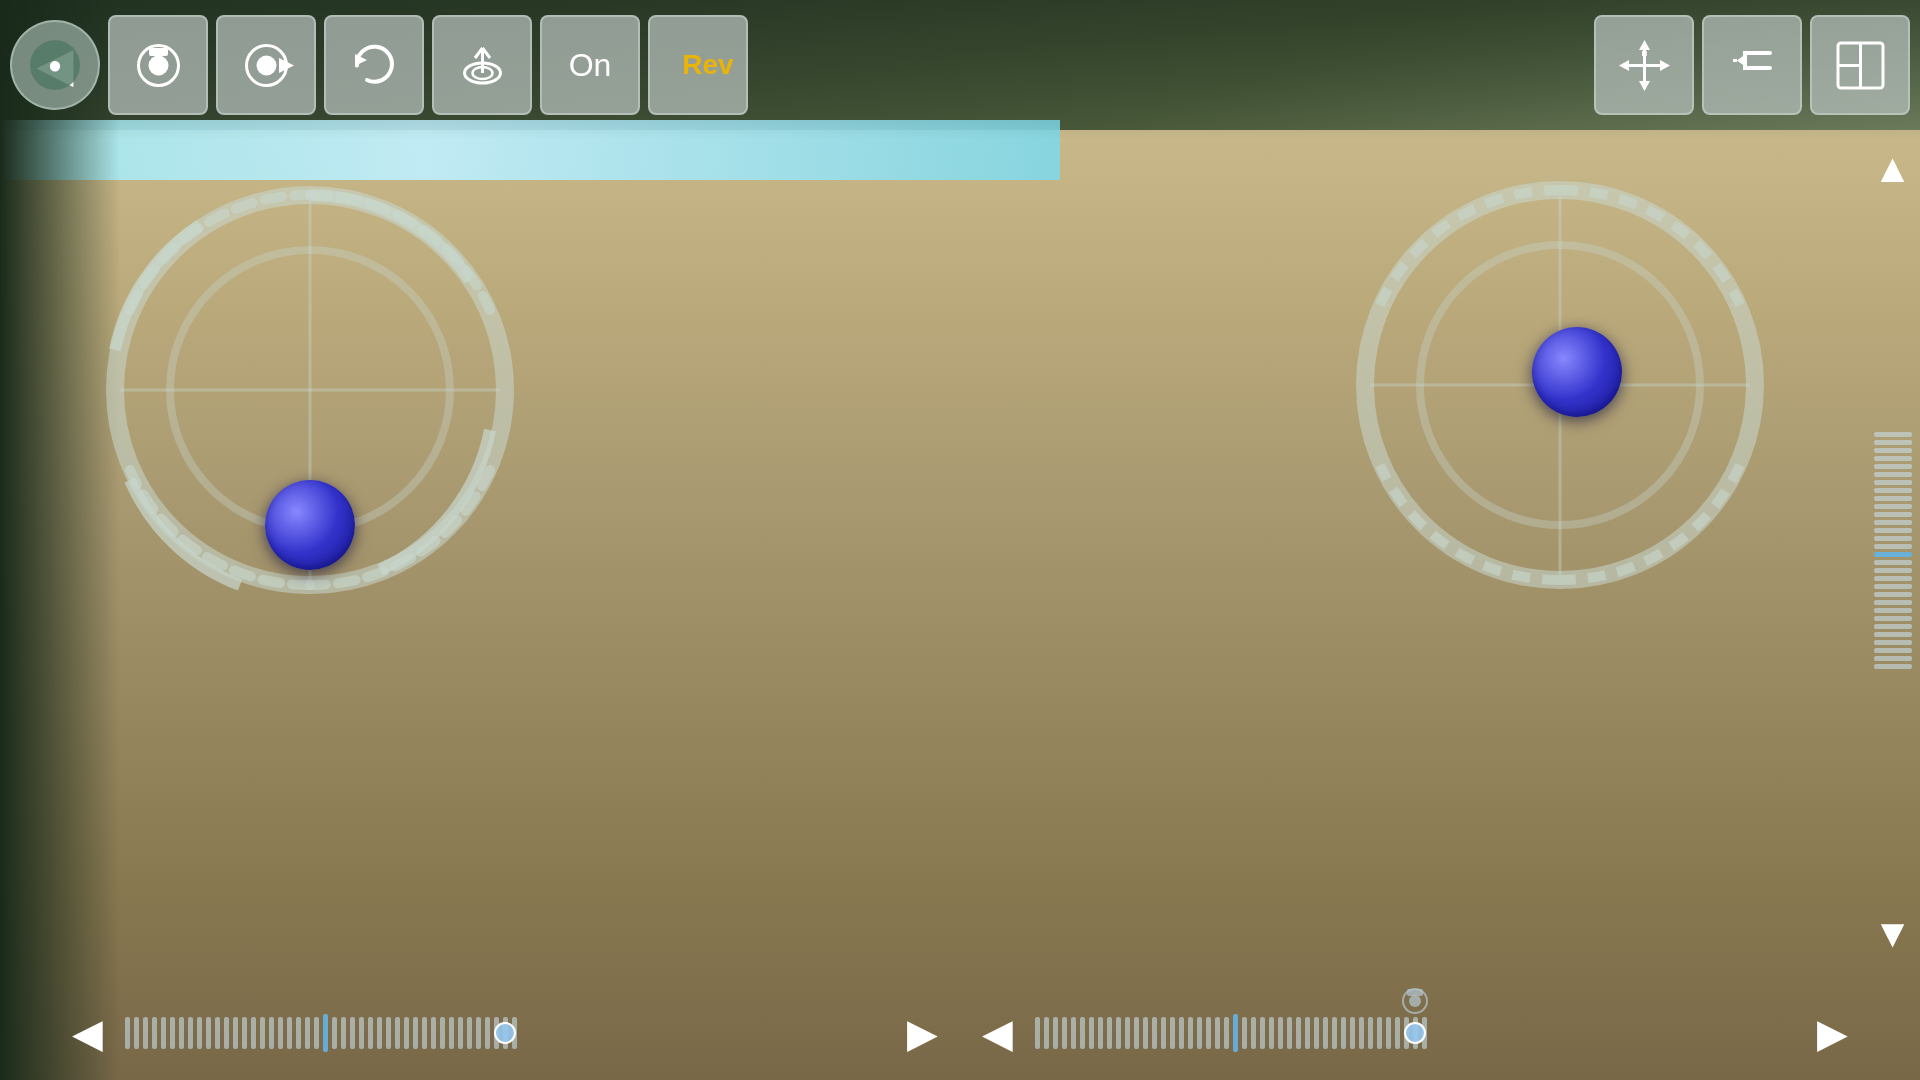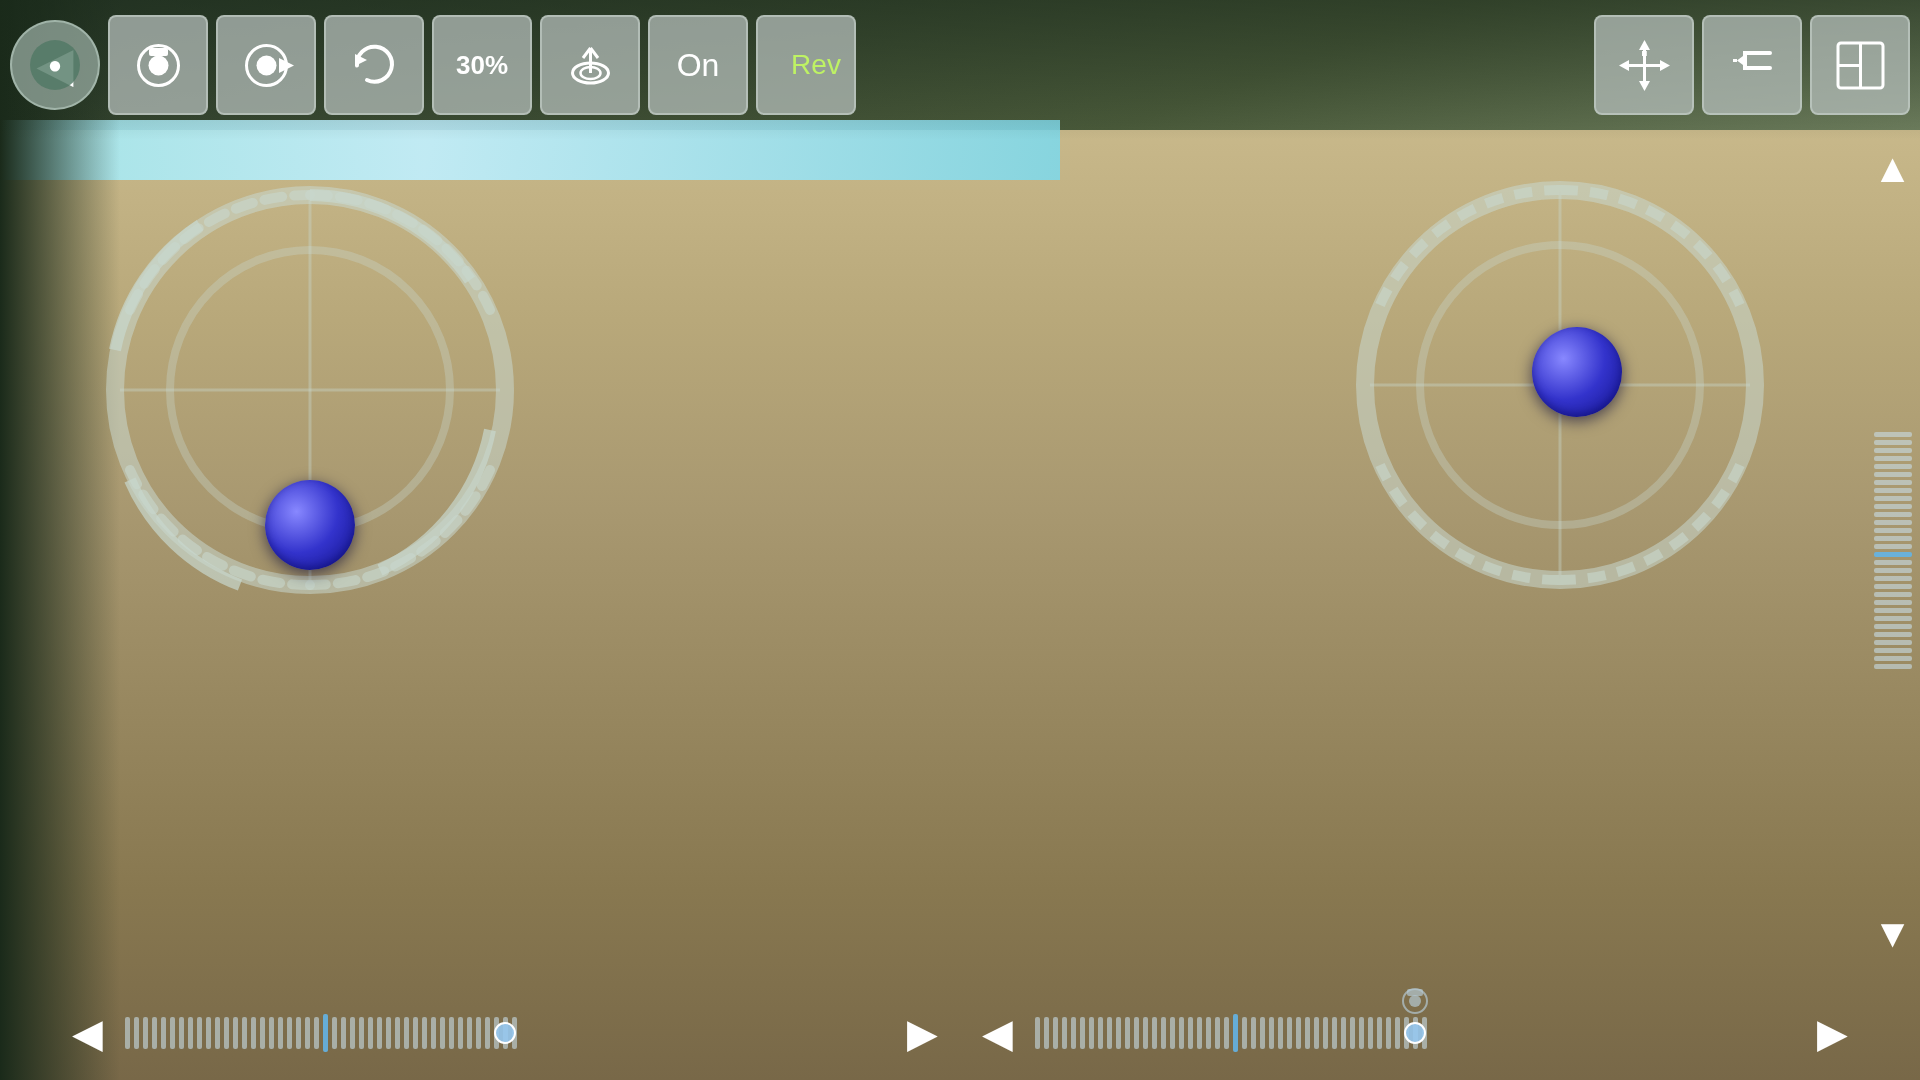--- a/index.html
+++ b/index.html
@@ -329,40 +329,37 @@
     </svg>
   </div>
 
   <div class="toolbar-btn">
     <svg width="55" height="55" viewBox="0 0 55 55">
       <path d="M 10,27.5 A 17.5,17.5 0 1 1 20,42" fill="none" stroke="white" stroke-width="4" stroke-linecap="round"></path>
       <polygon points="8,16 8,28 20,22" fill="white"></polygon>
     </svg>
   </div>
 
-  <div class="toolbar-btn">
-    <span style="color:white; font-size:26px; font-weight:bold;">30%</span>
-  </div>
 
   <div class="toolbar-btn">
     <svg width="55" height="55" viewBox="0 0 55 55">
       <ellipse cx="27.5" cy="35" rx="18" ry="10" fill="none" stroke="white" stroke-width="3"></ellipse>
       <ellipse cx="27.5" cy="35" rx="10" ry="6" fill="none" stroke="white" stroke-width="2.5"></ellipse>
       <line x1="27.5" y1="35" x2="27.5" y2="10" stroke="white" stroke-width="3"></line>
       <line x1="27.5" y1="10" x2="20" y2="20" stroke="white" stroke-width="3"></line>
       <line x1="27.5" y1="10" x2="35" y2="20" stroke="white" stroke-width="3"></line>
     </svg>
   </div>
 
   <div class="toolbar-btn">
     <span style="color:white; font-size:32px; font-weight:normal;">On</span>
   </div>
 
   <div class="toolbar-btn">
-    <span style="color:#bef264; font-size:28px; font-weight:normal;margin-left:20px;">Rev</span>
+    <span style="color:#eab308; font-size:28px; font-weight:bold;margin-left:20px;">Rev</span>
   </div>
 
   <div class="toolbar-spacer"></div>
 
   <div class="toolbar-btn">
     <svg width="55" height="55" viewBox="0 0 55 55">
       <line x1="27.5" y1="5" x2="27.5" y2="50" stroke="white" stroke-width="3"></line>
       <line x1="5" y1="27.5" x2="50" y2="27.5" stroke="white" stroke-width="3"></line>
       <polygon points="27.5,2 22,12 33,12" fill="white"></polygon>
       <polygon points="27.5,53 22,43 33,43" fill="white"></polygon>

